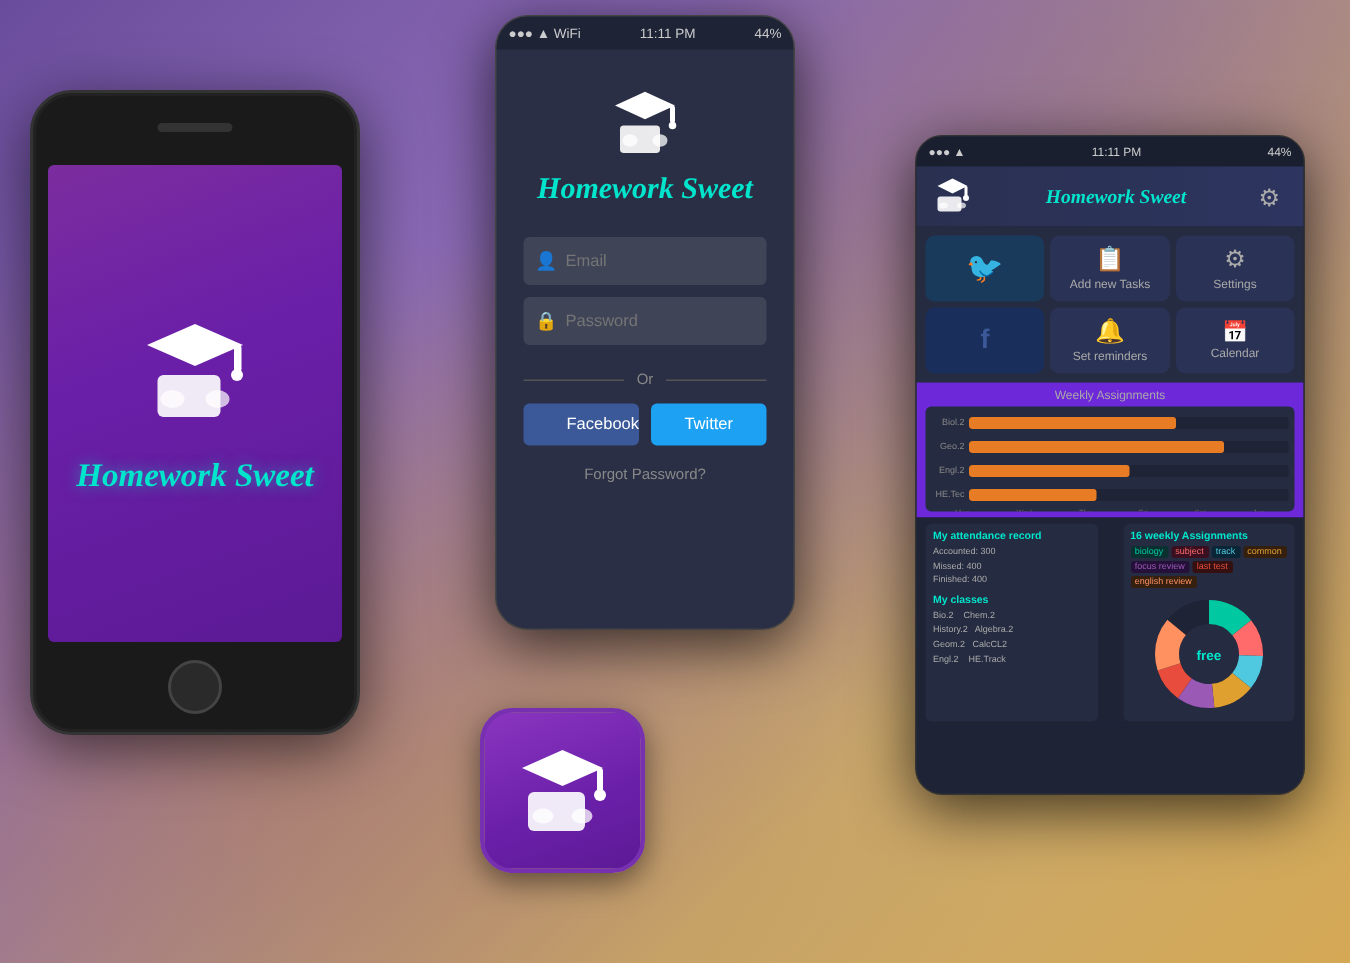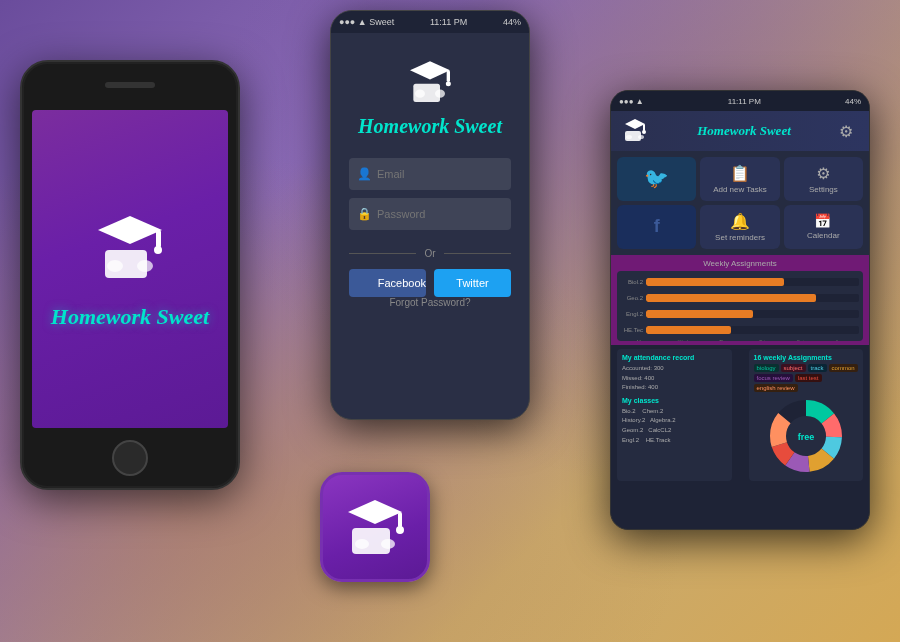--- a/index.html
+++ b/index.html
@@ -219,20 +219,21 @@
       background: #1da1f2;
       border: none;
       border-radius: 4px;
       color: white;
       font-size: 11px;
       cursor: pointer;
     }
     .forgot-link {
       color: #888;
       font-size: 10px;
+      margin-top: 14px;
       text-decoration: none;
       cursor: pointer;
     }
 
     
     .phone-right {
       position: absolute;
       left: 610px;
       top: 90px;
       width: 260px;
@@ -304,21 +305,21 @@
     .dash-btn.twitter-color { background: #1a3a5c; }
     .dash-btn.tasks-color { background: #2a3255; }
     .dash-btn.settings-color { background: #2a3255; }
     .dash-btn.facebook-color { background: #1a2e5c; }
     .dash-btn.reminder-color { background: #2a3255; }
     .dash-btn.calendar-color { background: #2a3255; }
 
     
     .chart-section {
       padding: 4px 6px;
-      background: #701a75;
+      background: #6d28d9;
     }
     .chart-title {
       font-size: 8px;
       color: #aaa;
       text-align: center;
       margin-bottom: 3px;
     }
     .chart-area {
       background: #252b40;
       border-radius: 4px;
@@ -439,21 +440,21 @@
         </g>
       </svg>
       <div class="app-title-left">Homework Sweet</div>
     </div>
     <div class="phone-left-home-btn"></div>
   </div>
 </div>
 
 <div class="phone-center">
   <div class="phone-center-status">
-    <span>●●● ▲ Sweet</span>
+    <span>●●● ▲ WiFi</span>
     <span>11:11 PM</span>
     <span>44%</span>
   </div>
   <div class="phone-center-content">
 
     <svg class="login-logo" viewBox="0 0 60 60" xmlns="http://www.w3.org/2000/svg">
       <g fill="white">
         <rect x="10" y="32" width="32" height="22" rx="3" opacity="0.9"></rect>
         <polygon points="30,5 54,16 30,27 6,16" fill="white"></polygon>
         <rect x="50" y="16" width="4" height="14" rx="2"></rect>

